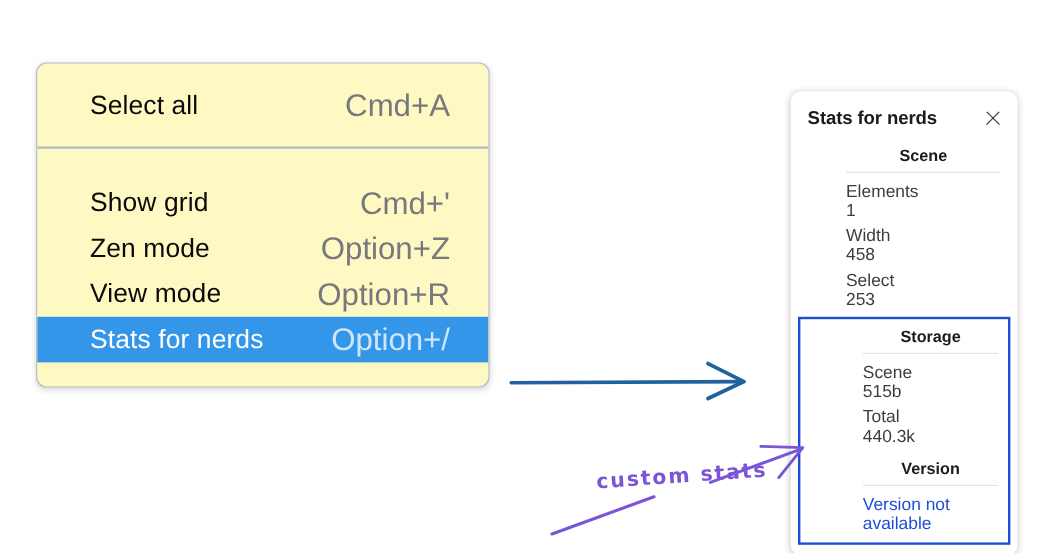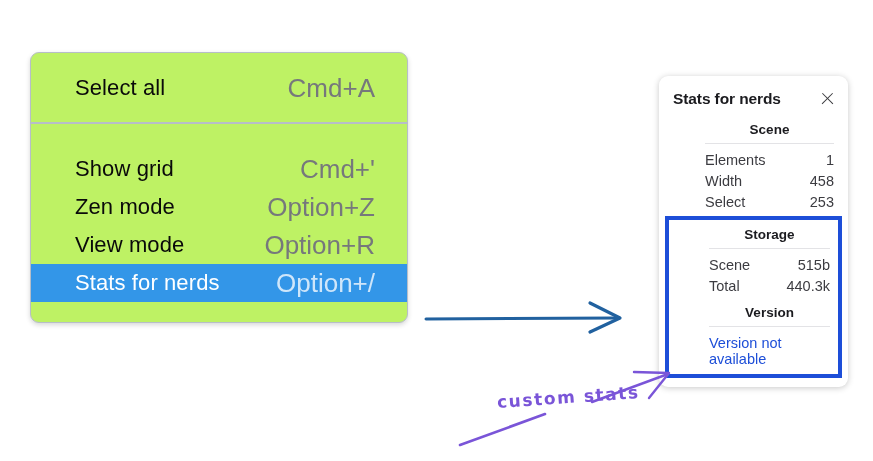--- a/index.html
+++ b/index.html
@@ -15,21 +15,21 @@
     font-family: "Liberation Sans", sans-serif;
     -webkit-font-smoothing: antialiased;
   }
 
   
   #context-menu {
     position: absolute;
     left: 30px;
     top: 52px;
     width: 378px;
-    background: #bef264;
+    background: #fef9c3;
     border: 1px solid #b7bec8;
     border-radius: 9px;
     box-shadow: 0 2px 5px rgba(0,0,0,0.16);
     box-sizing: border-box;
     overflow: hidden;
     padding-bottom: 20px;
   }
   .menu-group { padding: 0; }
   .menu-group.first { padding-top: 16px; padding-bottom: 15px; }
   .menu-group.second { padding-top: 26px; }
@@ -121,33 +121,34 @@
     background: #e3e3e6;
     margin-bottom: 5px;
   }
   .stat-row {
     display: flex;
     justify-content: space-between;
     align-items: baseline;
     font-size: 14.5px;
     color: #3c3c41;
     padding: 2.5px 0;
+    flex-direction: column;
   }
   .stat-row .sv { color: #3c3c41; }
   .full-row {
     font-size: 14.5px;
     color: #1d4ed8;
     padding: 3px 0 1px 0;
   }
 
   
   #custom-stats-box {
-    border: 4px solid #1d4ed8;
+    border: 2px solid #1d4ed8;
     margin: 4px 6px 0 6px;
-    padding: 7px 0 6px 0;
+    padding: 7px 0 6px 12px;
     box-sizing: border-box;
   }
   #custom-stats-box .section { padding: 0 8px; }
   #custom-stats-box .section + .section { margin-top: 9px; }
 
   
   #annotations {
     position: absolute;
     left: 0; top: 0;
     width: 873px; height: 461px;

